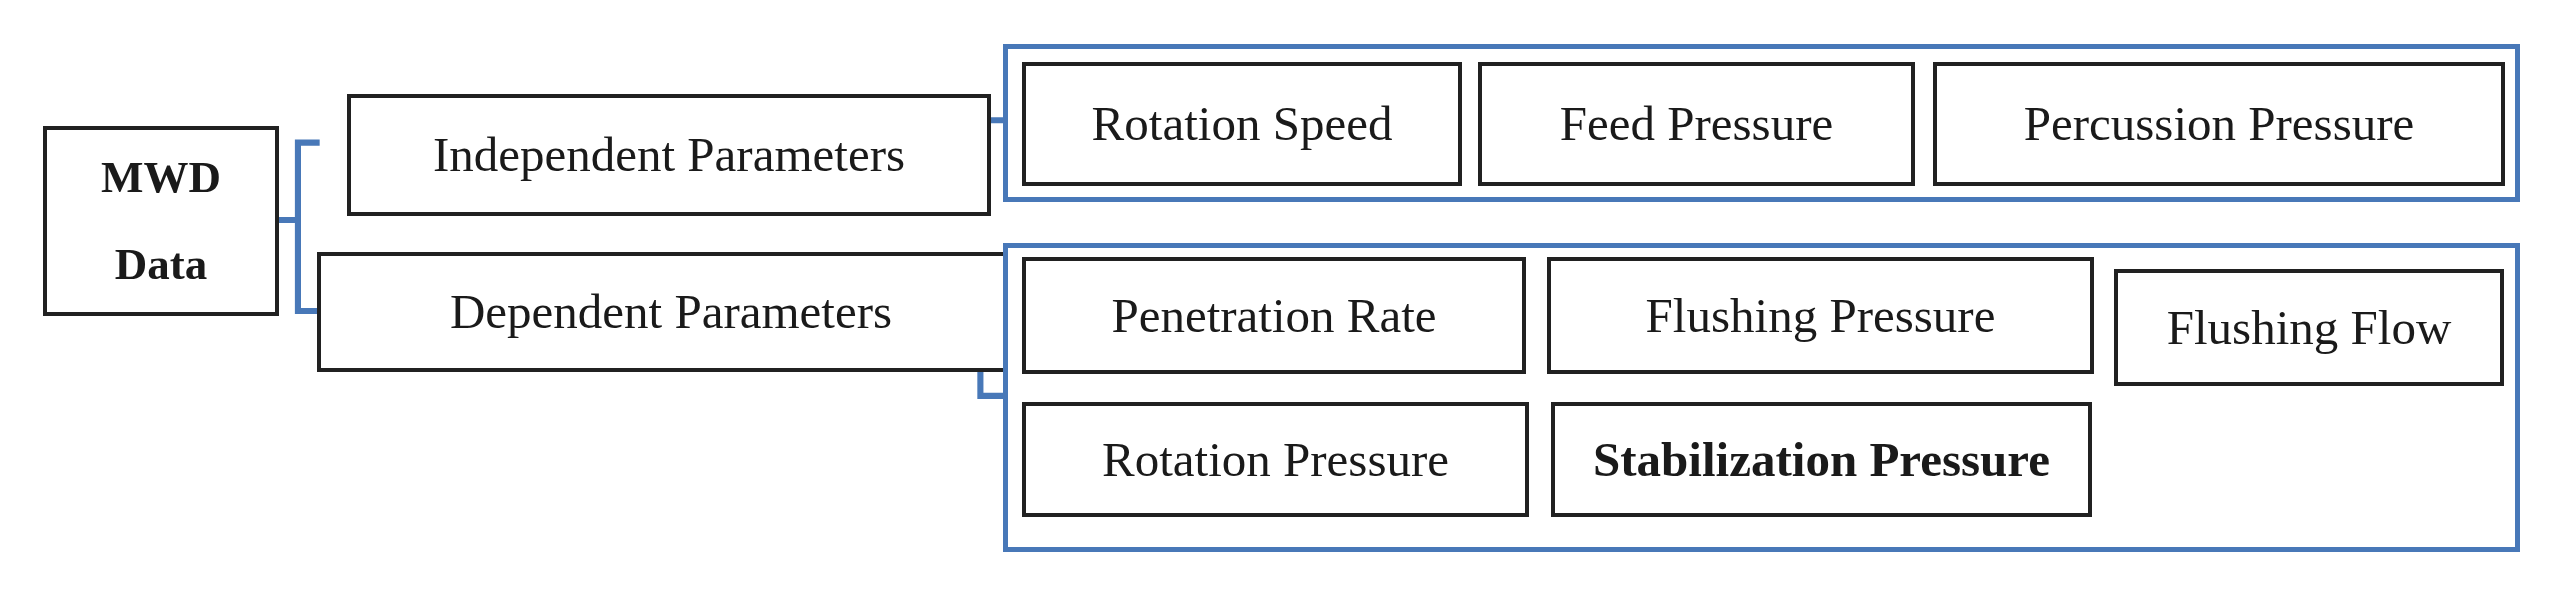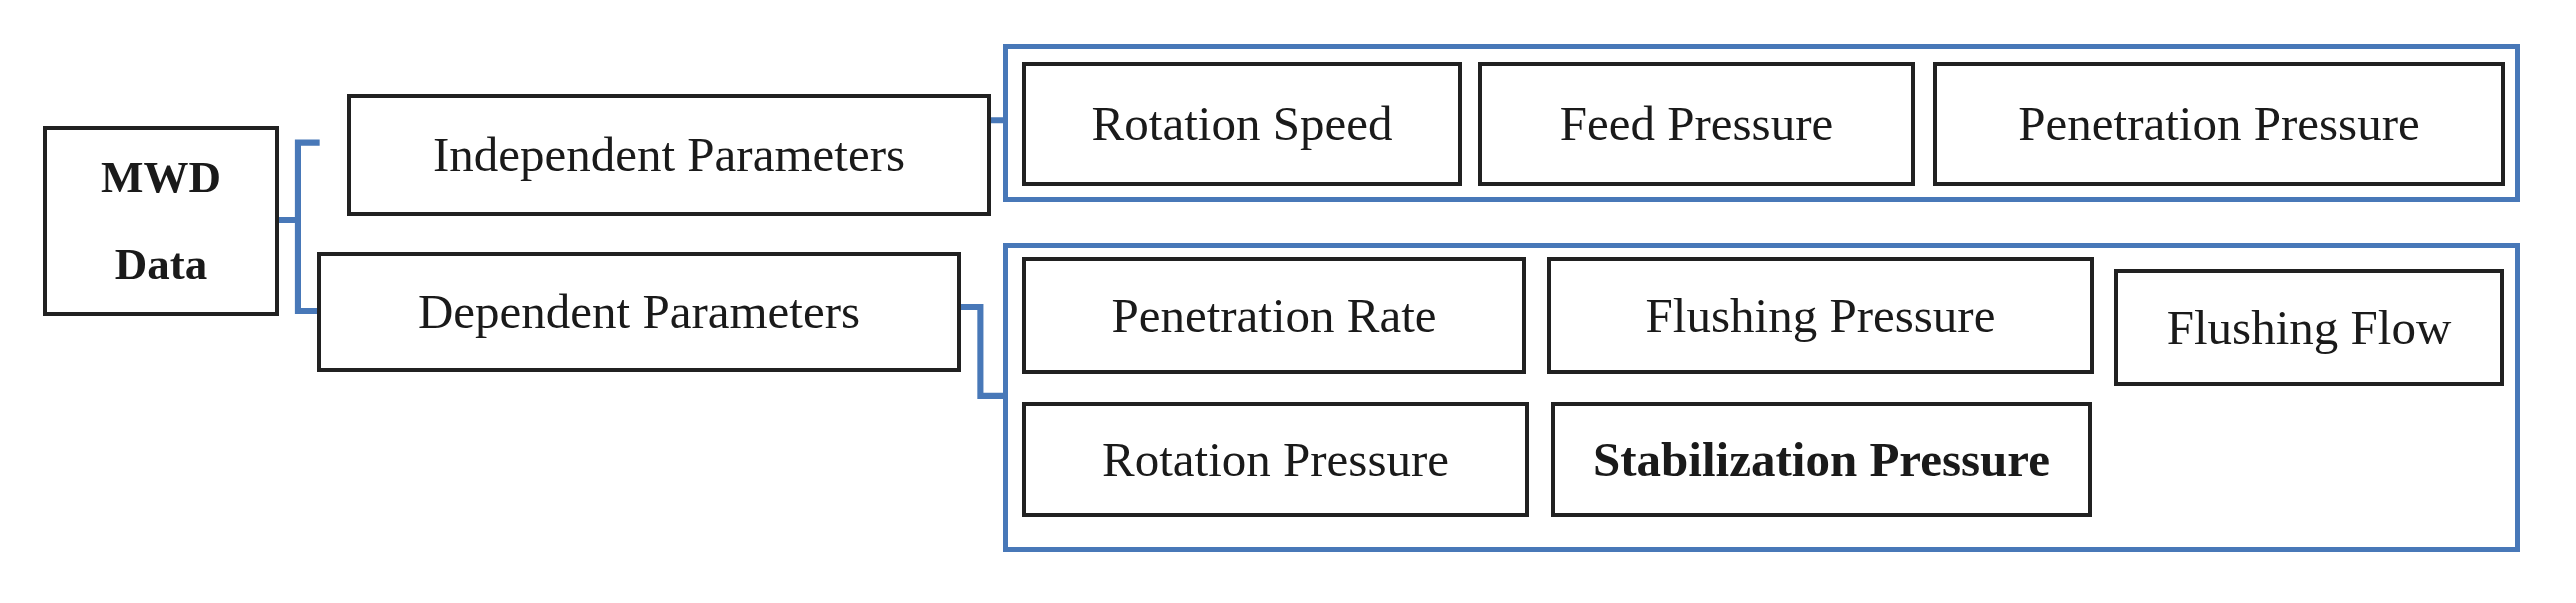--- a/index.html
+++ b/index.html
@@ -70,34 +70,34 @@
 
   <div class="node root-node" style="left:43px; top:126px; width:236px; height:190px;">
     <span>MWD</span>
     <span>Data</span>
   </div>
 
   <div class="node" style="left:335px; top:94px; width:644px; height:122px;margin-left:12px;">
     <span>Independent Parameters</span>
   </div>
 
-  <div class="node" style="left:317px; top:252px; width:644px; height:120px;text-align:center;">
+  <div class="node" style="left:317px; top:252px; width:708px; height:120px;text-align:center;">
     <span>Dependent Parameters</span>
   </div>
 
   <div class="group" style="left:1003px; top:44px; width:1517px; height:158px;"></div>
 
   <div class="node" style="left:1022px; top:62px; width:440px; height:124px;">
     <span>Rotation Speed</span>
   </div>
   <div class="node" style="left:1478px; top:62px; width:437px; height:124px;">
     <span>Feed Pressure</span>
   </div>
   <div class="node" style="left:1933px; top:62px; width:572px; height:124px;">
-    <span>Penetration Pressure</span>
+    <span>Percussion Pressure</span>
   </div>
 
   <div class="group" style="left:1003px; top:243px; width:1517px; height:309px;"></div>
 
   <div class="node" style="left:1022px; top:257px; width:504px; height:117px;">
     <span>Penetration Rate</span>
   </div>
   <div class="node" style="left:1547px; top:257px; width:547px; height:117px;">
     <span>Flushing Pressure</span>
   </div>

